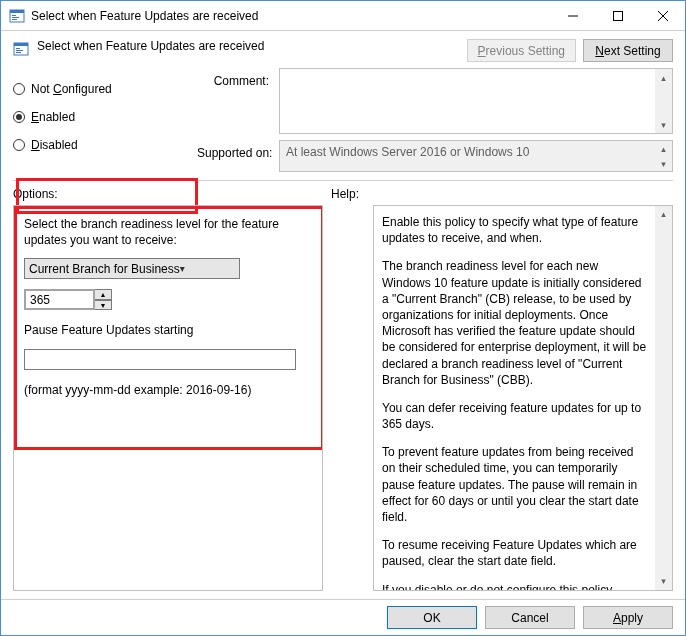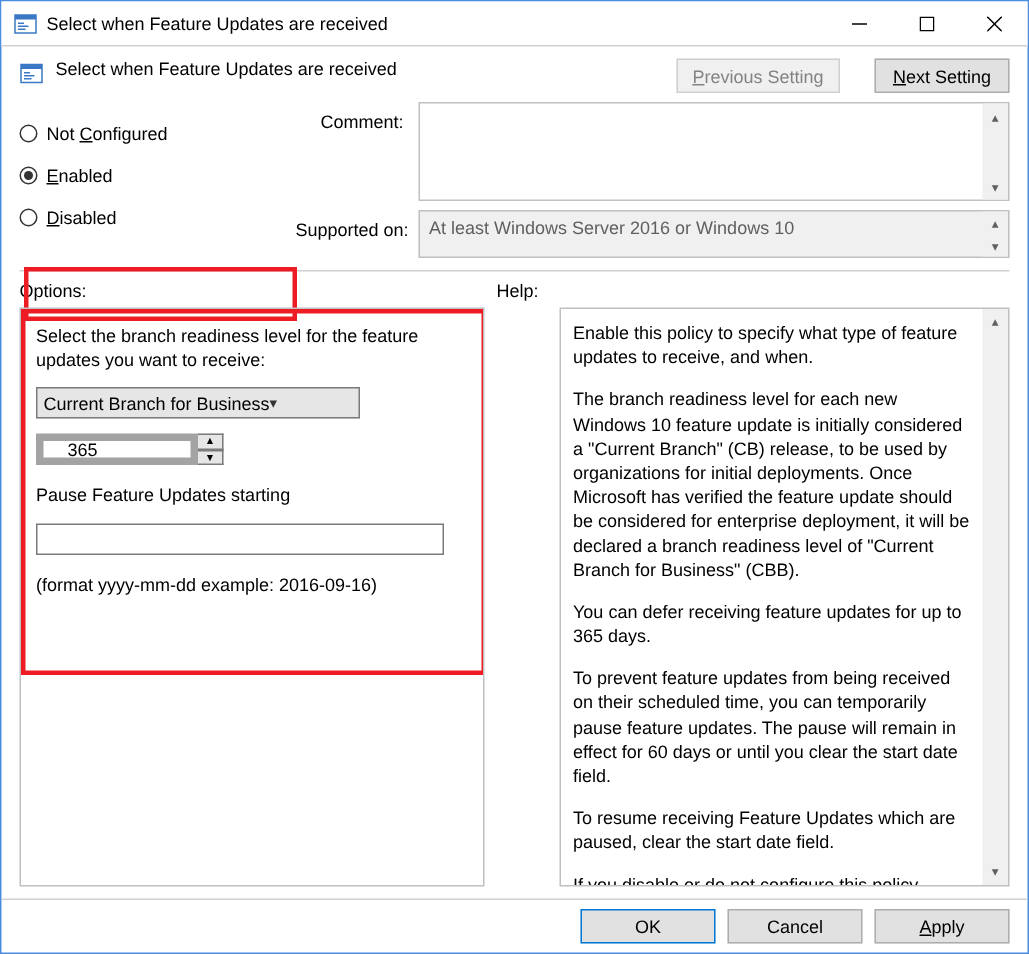--- a/index.html
+++ b/index.html
@@ -6,21 +6,21 @@
   body { margin: 0; background: #fff; }
   .window { width: 686px; height: 636px; border: 1px solid #4a8de0; display: flex; flex-direction: column; }
   .titlebar { height: 30px; background: #fff; display: flex; align-items: center; border-bottom: 1px solid #d0d0d0; }
   .titlebar-icon { width: 16px; height: 16px; margin: 0 6px 0 8px; }
   .titlebar-text { flex: 1; font-size: 12px; color: #000; }
   .titlebar-btns { display: flex; }
   .tbtn { width: 45px; height: 29px; display: flex; align-items: center; justify-content: center; color: #000; }
   .hdr { padding: 8px 12px 0 12px; display: flex; align-items: flex-start; gap: 8px; }
   .hdr-icon { width: 16px; height: 16px; margin-top: 2px; }
   .hdr-txt { flex: 1; font-size: 12px; }
-  .hdr-btns { display: flex; gap: 23px; }
+  .hdr-btns { display: flex; gap: 7px; }
   .btn { min-width: 90px; height: 23px; border: 1px solid #adadad; background: #e1e1e1; font-size: 12px; padding: 0 10px; cursor: pointer; }
   .btn.default { border: 1px solid #0078d7; background: #e1e1e1; }
   .btn.disabled { color: #838383; background: #f0f0f0; border-color: #d0d0d0; }
   .btn.disabled .ul { text-decoration: underline; }
   .ul { text-decoration: underline; }
   .body { flex: 1; display: flex; flex-direction: column; padding: 6px 12px 0 12px; overflow: hidden; }
   .top-row { display: flex; gap: 14px; }
   .radios { width: 170px; padding-top: 6px; border: 3px solid #ed1c24; border-bottom: none; border-top: none; border-left: none; border: none; }
   .radio-wrap { position: relative; }
   .hl { position: absolute; border: 3px solid #ed1c24; pointer-events: none; }
@@ -36,21 +36,21 @@
   .supported { width: 100%; height: 32px; border: 1px solid #c0c0c0; background: #f0f0f0; padding: 4px 20px 4px 6px; color: #606060; position: relative; }
   .divider { border: none; border-top: 1px solid #d0d0d0; margin: 8px 0 6px 0; }
   .midlabels { display: flex; }
   .midlabels .l { width: 318px; }
   .panes { flex: 1; display: flex; gap: 22px; margin-top: 4px; min-height: 0; position: relative; }
   .opts { width: 310px; border: 1px solid #c0c0c0; padding: 10px 10px; overflow: hidden; position: relative; }
   .opts p { margin: 0 0 10px 0; line-height: 1.35; }
   .combo { width: 216px; height: 21px; border: 1px solid #7a7a7a; background: #e6e6e6; display: flex; align-items: center; padding: 0 4px; justify-content: flex-start; margin-bottom: 10px; }
   .combo .chev { font-size: 10px; color: #333; }
   .spin { display: flex; align-items: stretch; margin-bottom: 12px; }
-  .spin input { width: 108px; height: 21px; border: 5px solid #a3a3a3; padding: 0 16px; }
+  .spin input { width: 71px; height: 21px; border: 2px solid #a3a3a3; padding: 0 4px; }
   .spin-btns { width: 17px; display: flex; flex-direction: column; }
   .sbtn { flex: 1; border: 1px solid #7a7a7a; border-left: none; background: #e6e6e6; display: flex; align-items: center; justify-content: center; font-size: 7px; line-height: 1; }
   .txtinput { width: 272px; height: 21px; border: 1px solid #7a7a7a; padding: 0 4px; margin-bottom: 12px; }
   .help { flex: 1; border: 1px solid #c0c0c0; padding: 8px 22px 8px 8px; overflow: hidden; position: relative; line-height: 1.35; }
   .help p { margin: 0 0 12px 0; }
   .hl2 { left: 0px; top: 0px; width: 310px; height: 244px; }
   .footer { height: 36px; display: flex; align-items: center; justify-content: flex-end; gap: 8px; padding: 0 12px; border-top: 1px solid #d0d0d0; }
   .splitter { width: 6px; cursor: col-resize; }
 </style>
 </head>

